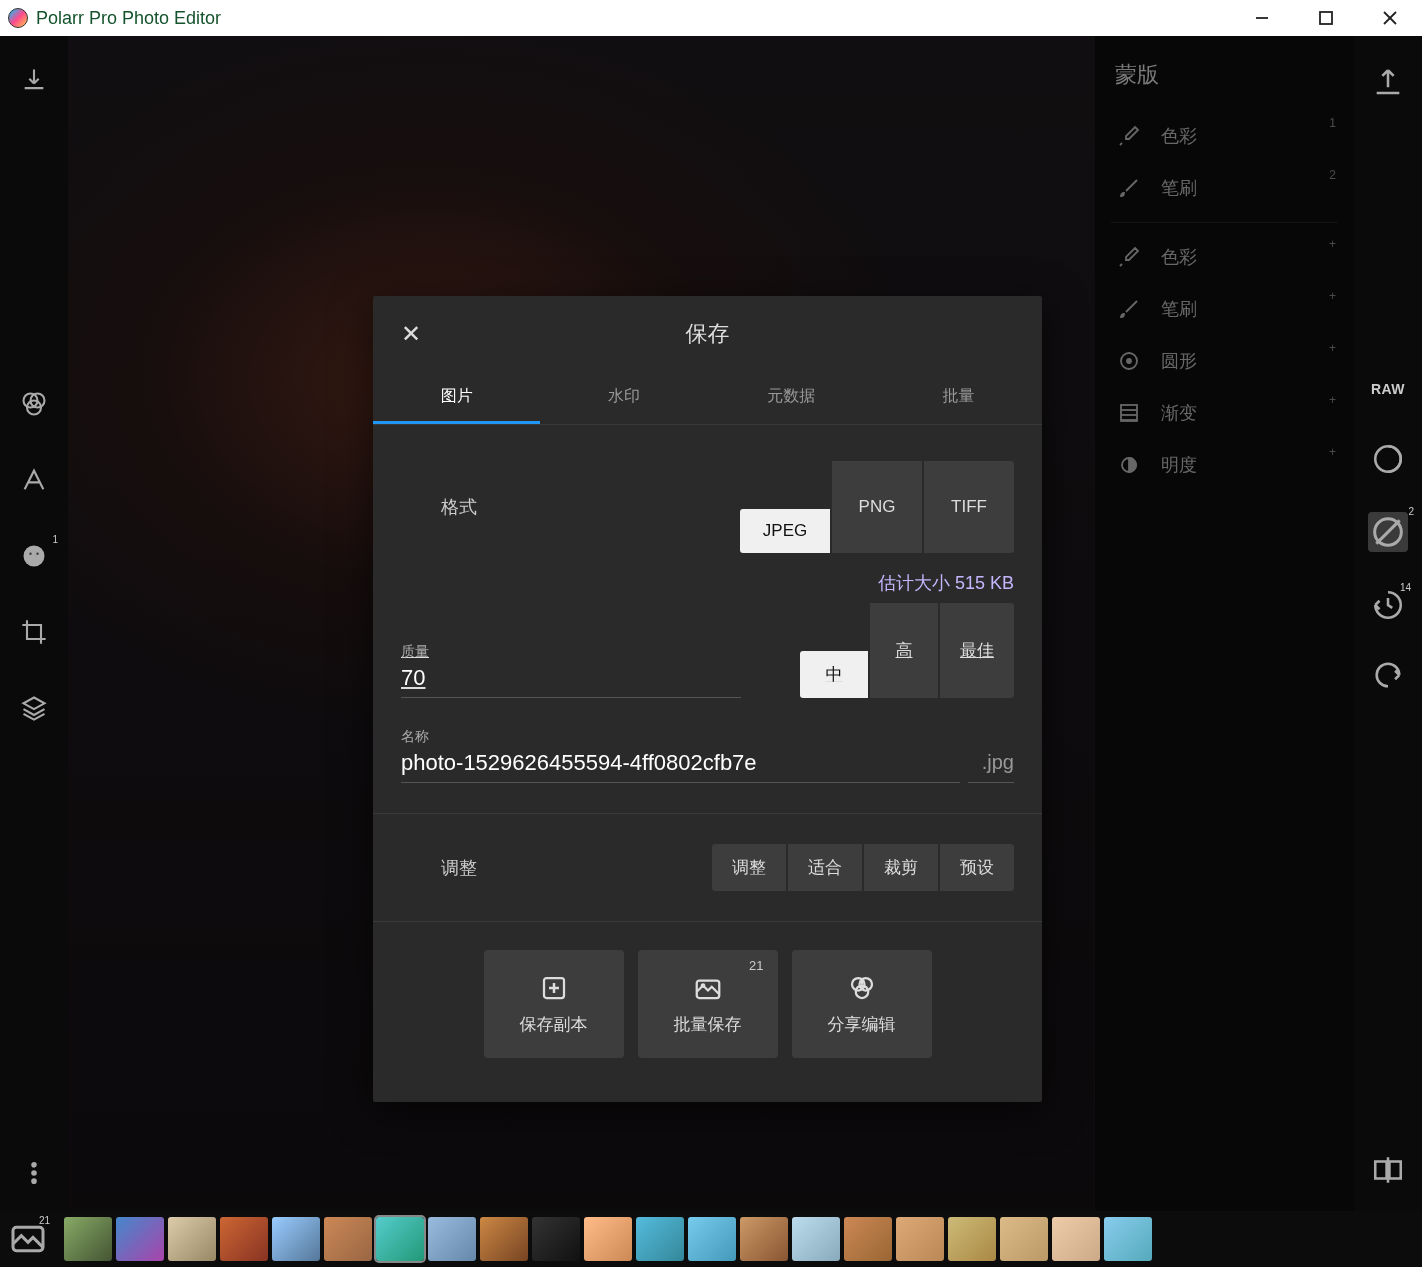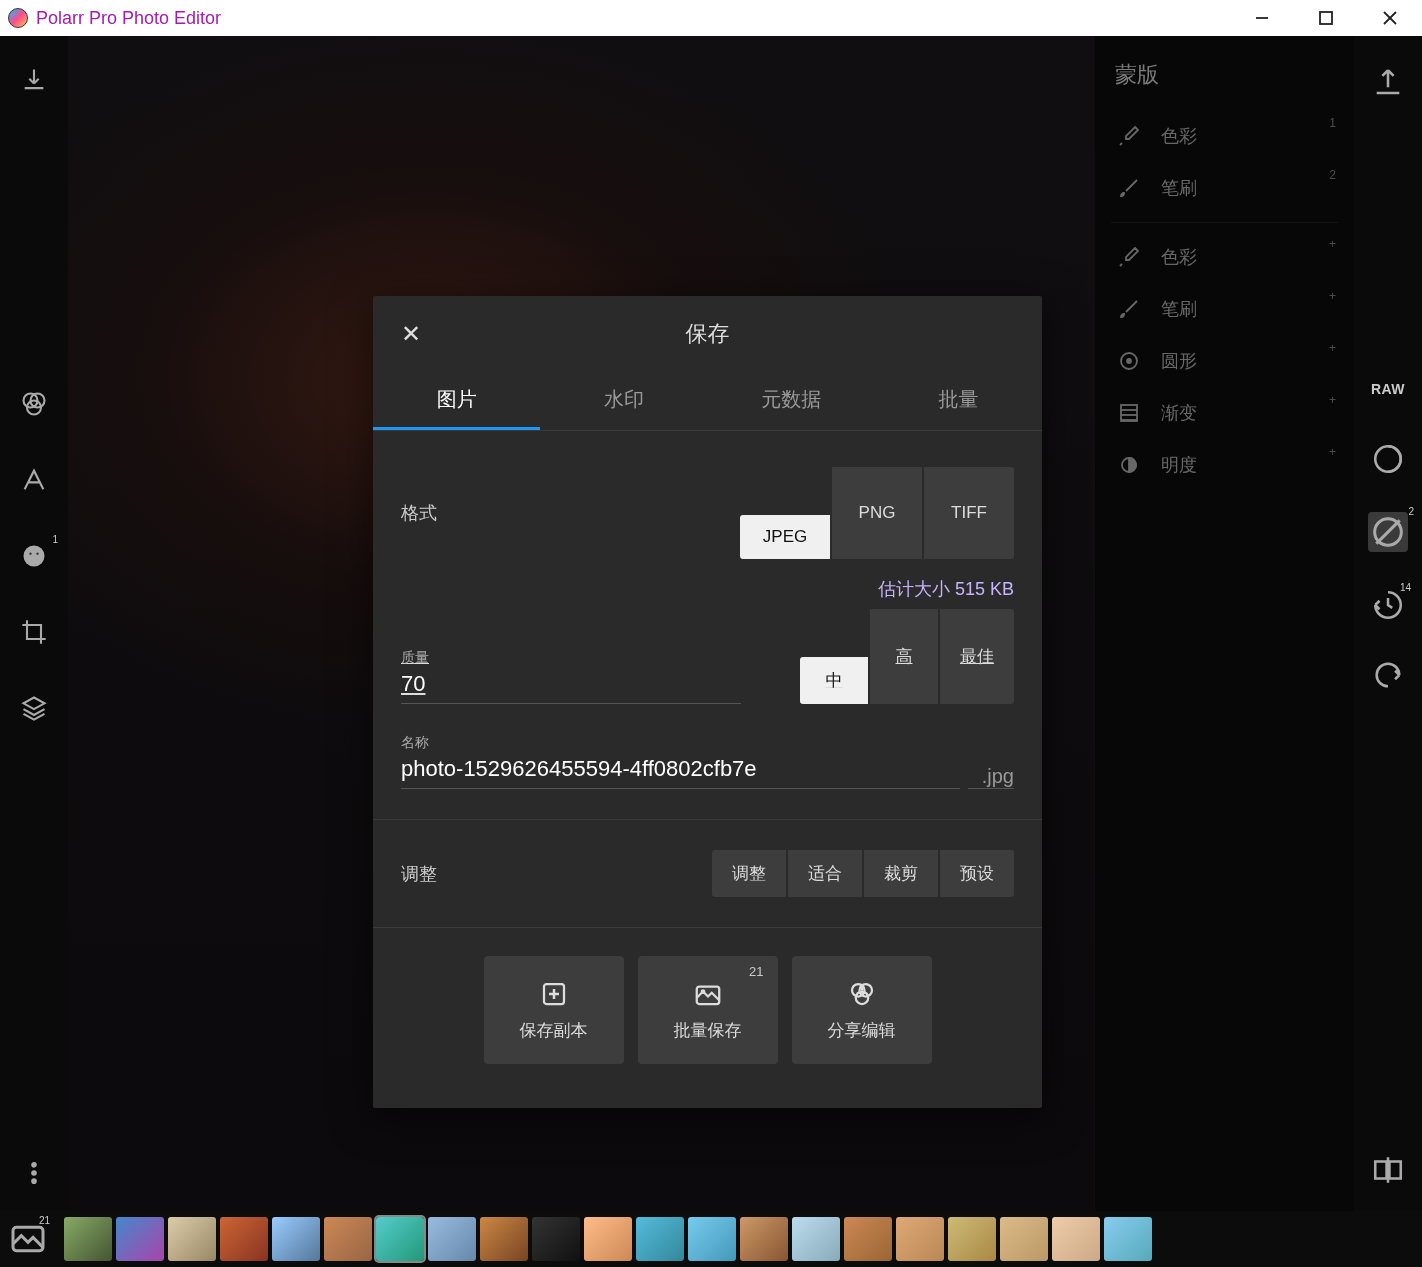--- a/index.html
+++ b/index.html
@@ -20,21 +20,21 @@
   padding: 0 8px;
   gap: 8px;
 }
 .logo {
   width: 20px; height: 20px;
   background: linear-gradient(135deg, #00c8ff 0%, #ff4a8d 50%, #ffc94a 100%);
   border-radius: 50%;
   border: 1px solid #333;
 }
 .titlebar-title {
-  color: #a21caf;
+  color: #14532d;
   font-size: 18px;
   font-weight: 500;
 }
 .titlebar-controls {
   margin-left: auto;
   display: flex;
   gap: 48px;
   padding-right: 16px;
 }
 .win-btn {
@@ -204,38 +204,39 @@
 }
 .dlg-tabs {
   display: flex;
   border-bottom: 1px solid #3a3a3a;
   margin-top: 12px;
 }
 .dlg-tab {
   flex: 1;
   text-align: center;
   padding: 14px 0;
-  font-size: 20px;
+  font-size: 16px;
   color: #999;
   cursor: pointer;
 }
 .dlg-tab.active {
   color: #fff;
   border-bottom: 3px solid #2196f3;
 }
 .dlg-body { padding: 24px 28px; }
 .dlg-row {
   display: flex;
   align-items: center;
   padding: 12px 0;
 }
 .dlg-row .label {
   font-size: 18px;
   color: #ccc;
   width: 120px;
+  margin-left: 40px;
 }
 .seg-group {
   margin-left: auto;
   display: flex;
   gap: 2px;
 }
 .seg-btn {
   background: #3d3d3d;
   color: #ddd;
   padding: 12px 20px;
@@ -288,20 +289,21 @@
 }
 .name-row {
   display: flex;
   align-items: flex-end;
   gap: 8px;
   padding: 16px 0 12px;
 }
 .ext {
   color: #999;
   font-size: 20px;
+  padding-bottom: 8px;
   border-bottom: 1px solid #555;
   padding-left: 14px;
 }
 .section-div { border-top: 1px solid #3a3a3a; margin: 18px -28px 18px; }
 .big-actions {
   display: flex;
   justify-content: center;
   gap: 14px;
   padding: 10px 0 20px;
 }

